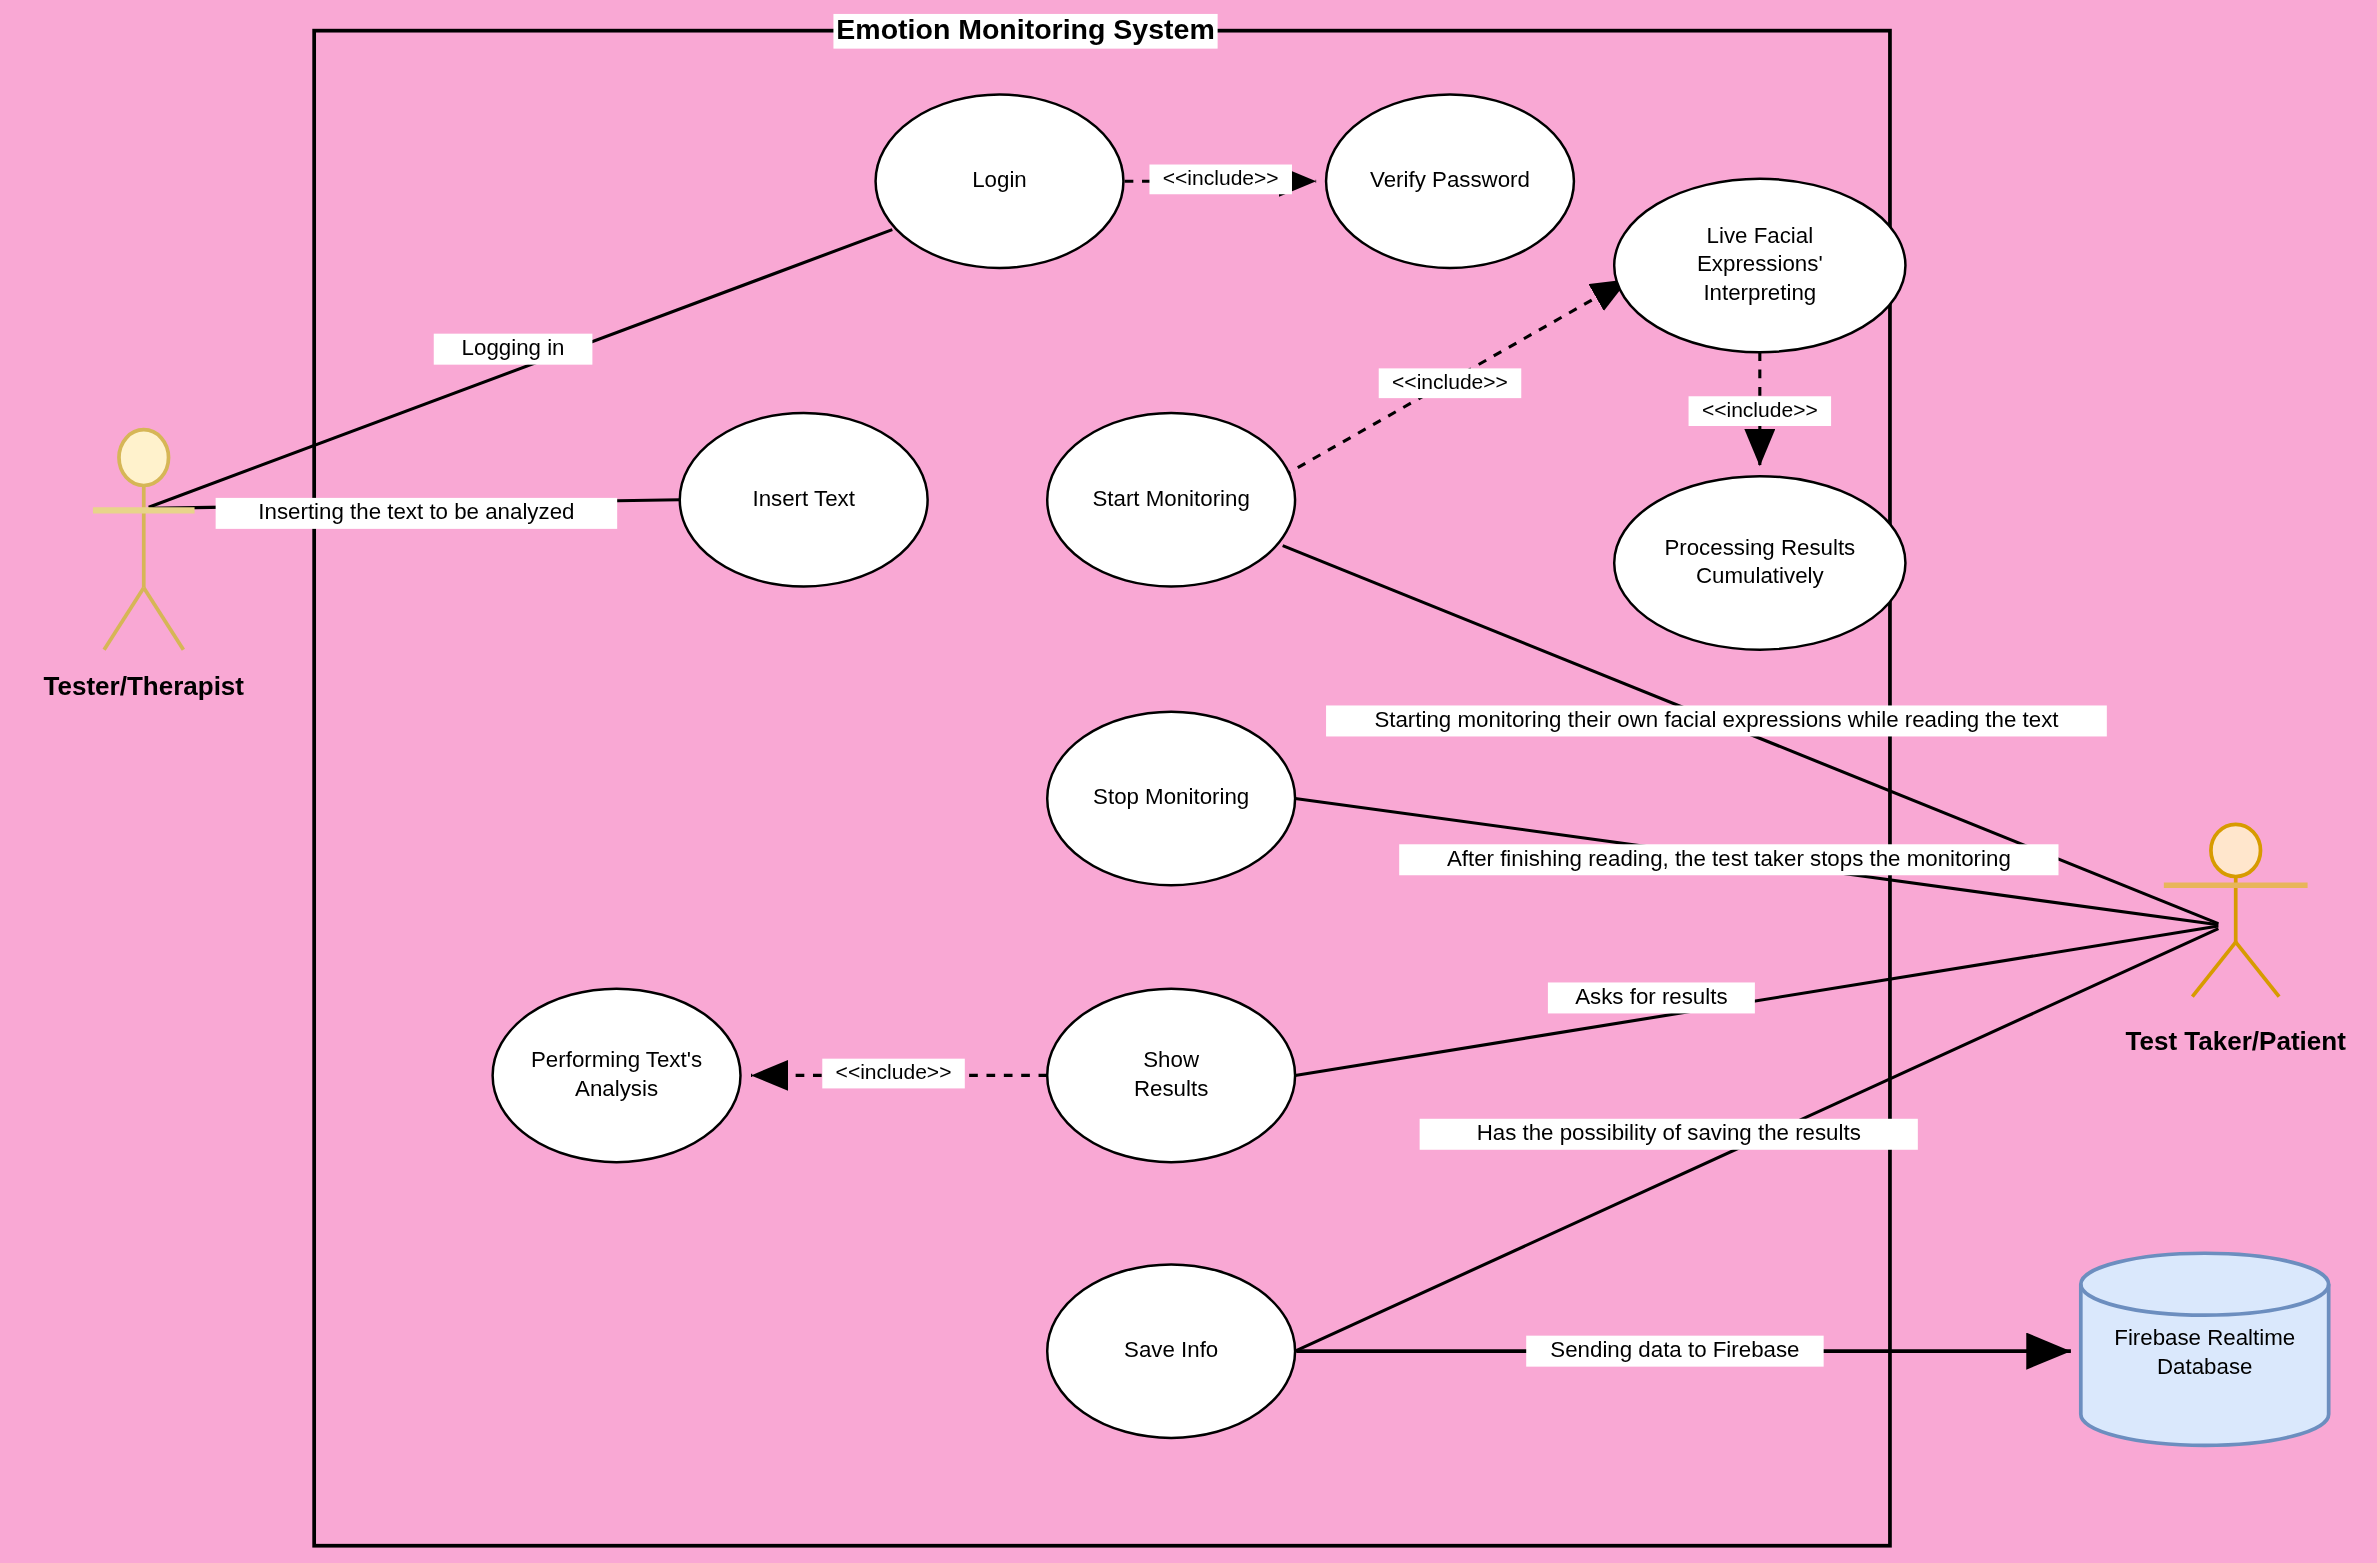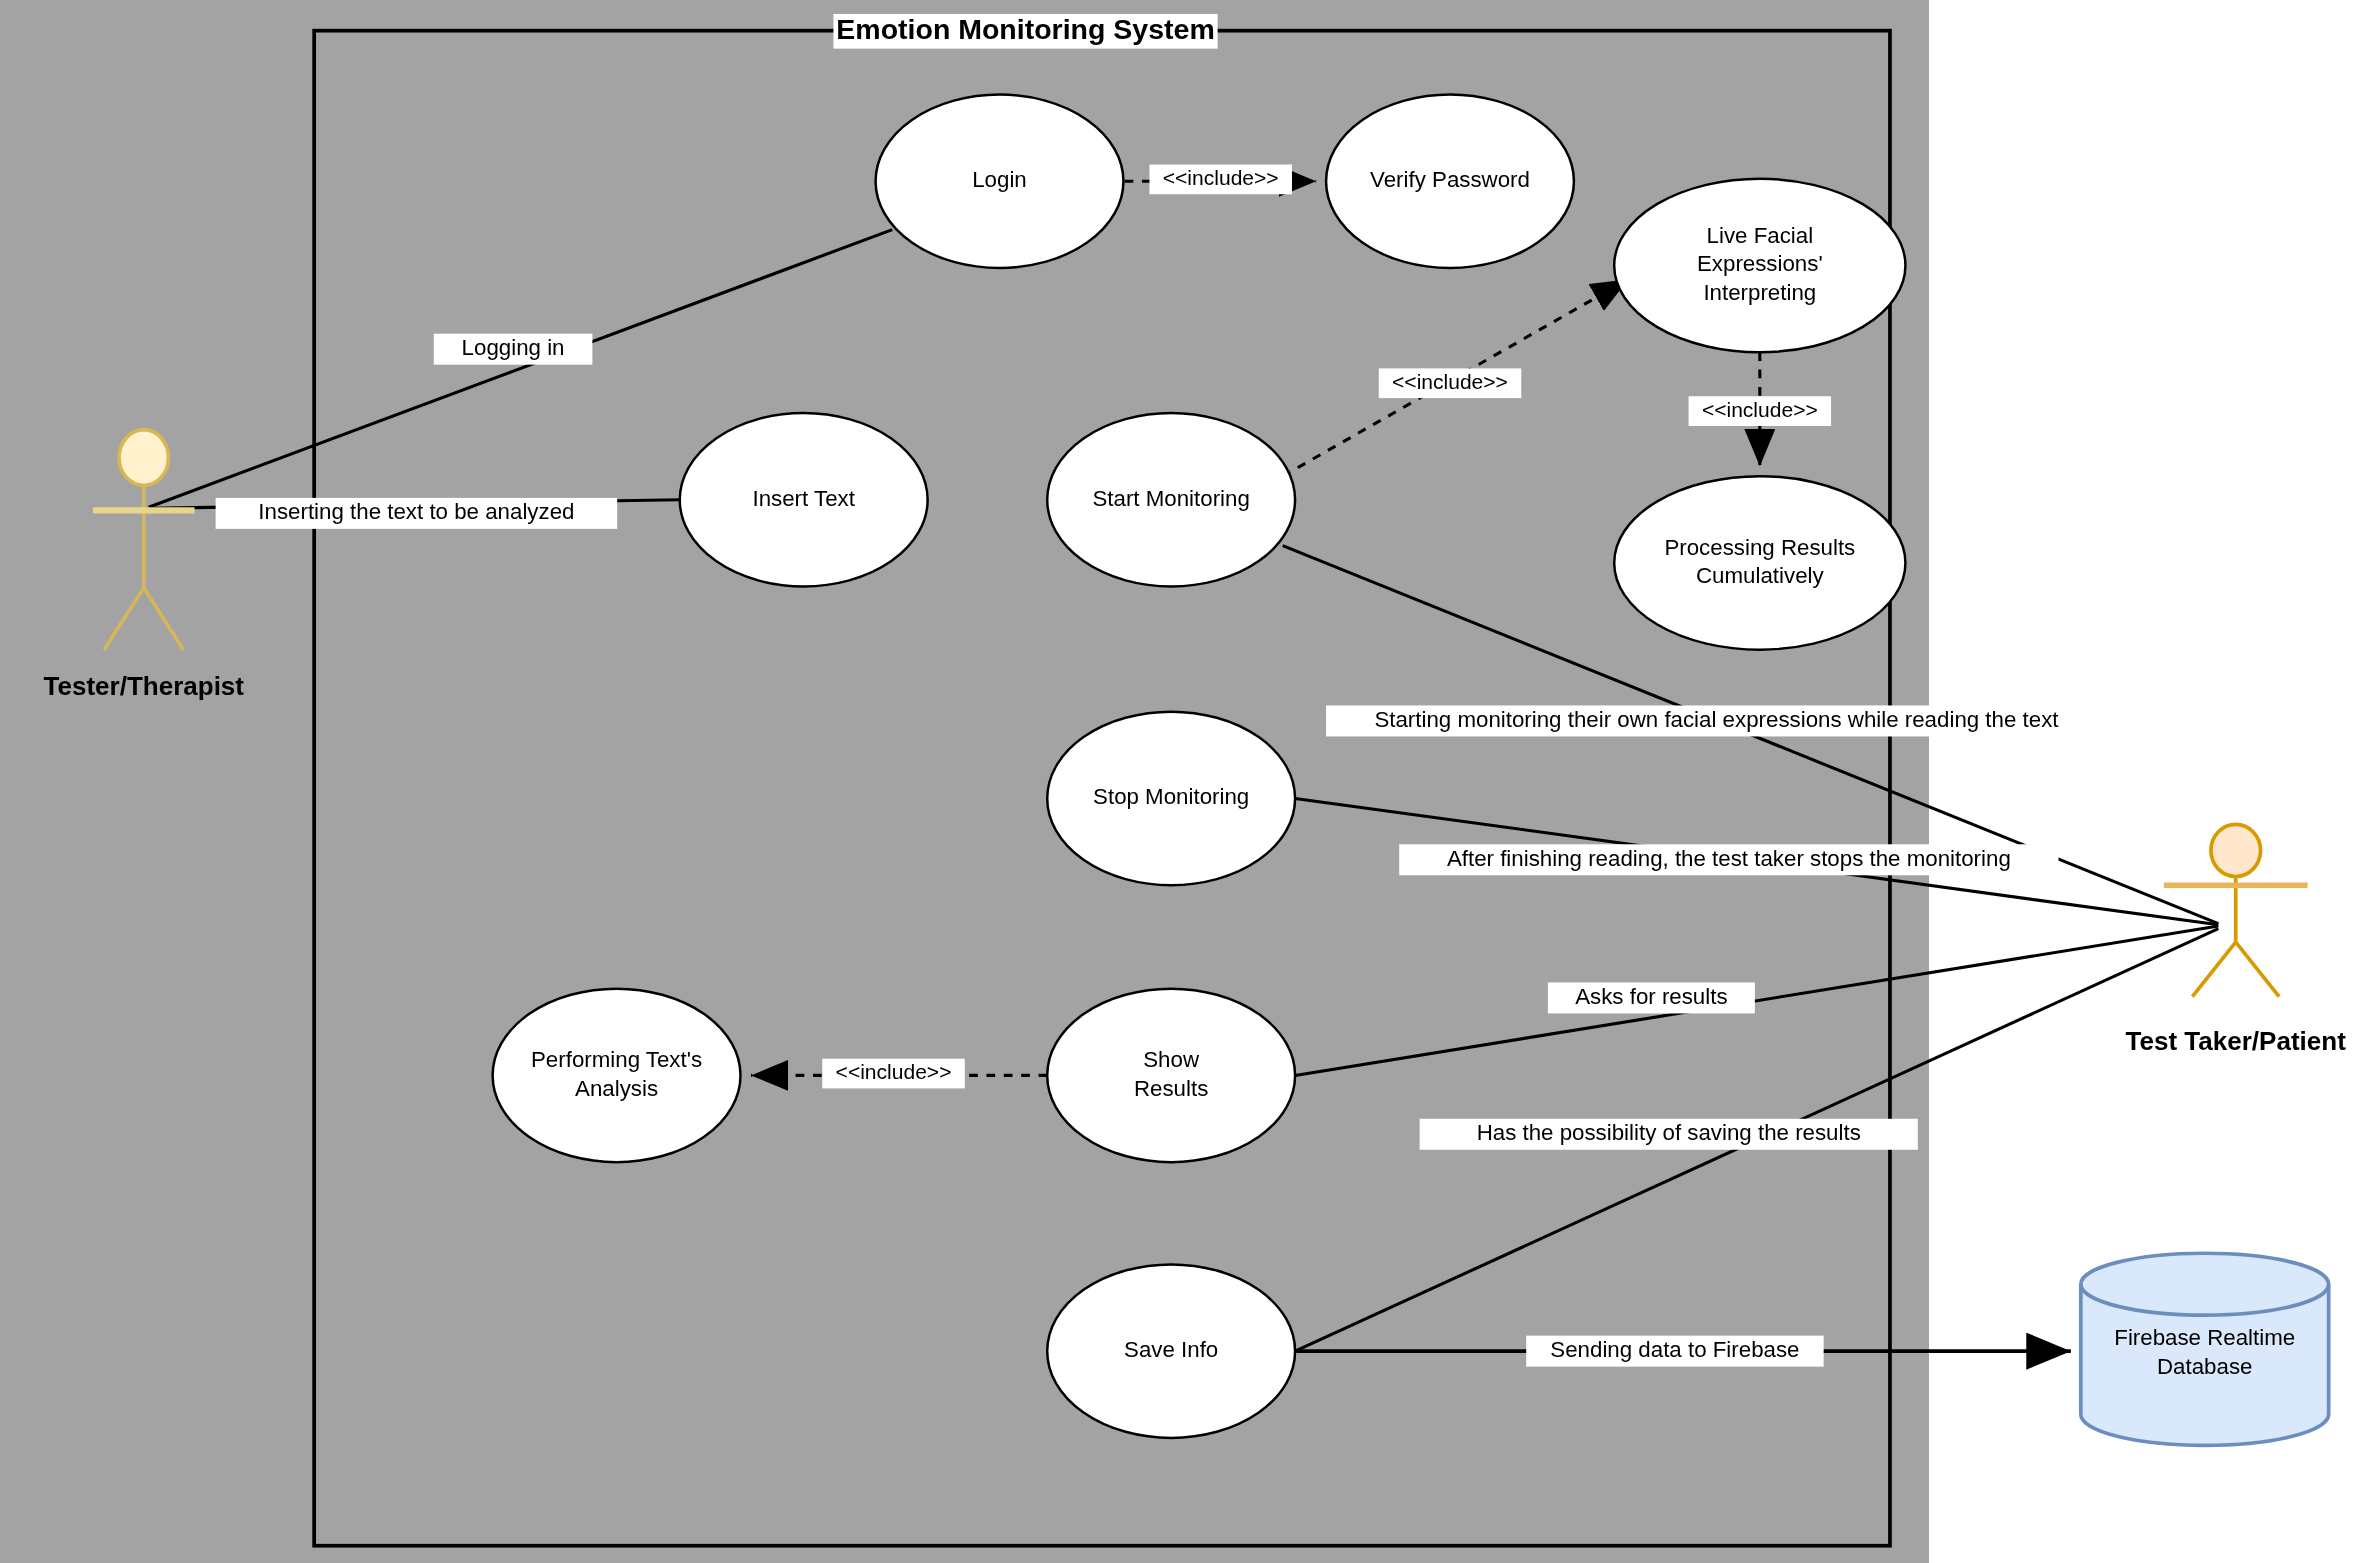--- a/index.html
+++ b/index.html
@@ -8,23 +8,23 @@
     background: #ffffff;
   }
   body {
     width: 2377px;
     height: 1564px;
     font-family: "Liberation Sans", sans-serif;
     overflow: hidden;
   }
   #diagram-root {
     position: relative;
-    width: 1929px;
+    width: 2377px;
     height: 1564px;
-    background: #a3a3a3;
+    background: #f9a8d4;
   }
   svg.layer {
     position: absolute;
     top: 0;
     left: 0;
     width: 2377px;
     height: 1564px;
     overflow: visible;
   }
   .uc-label,

